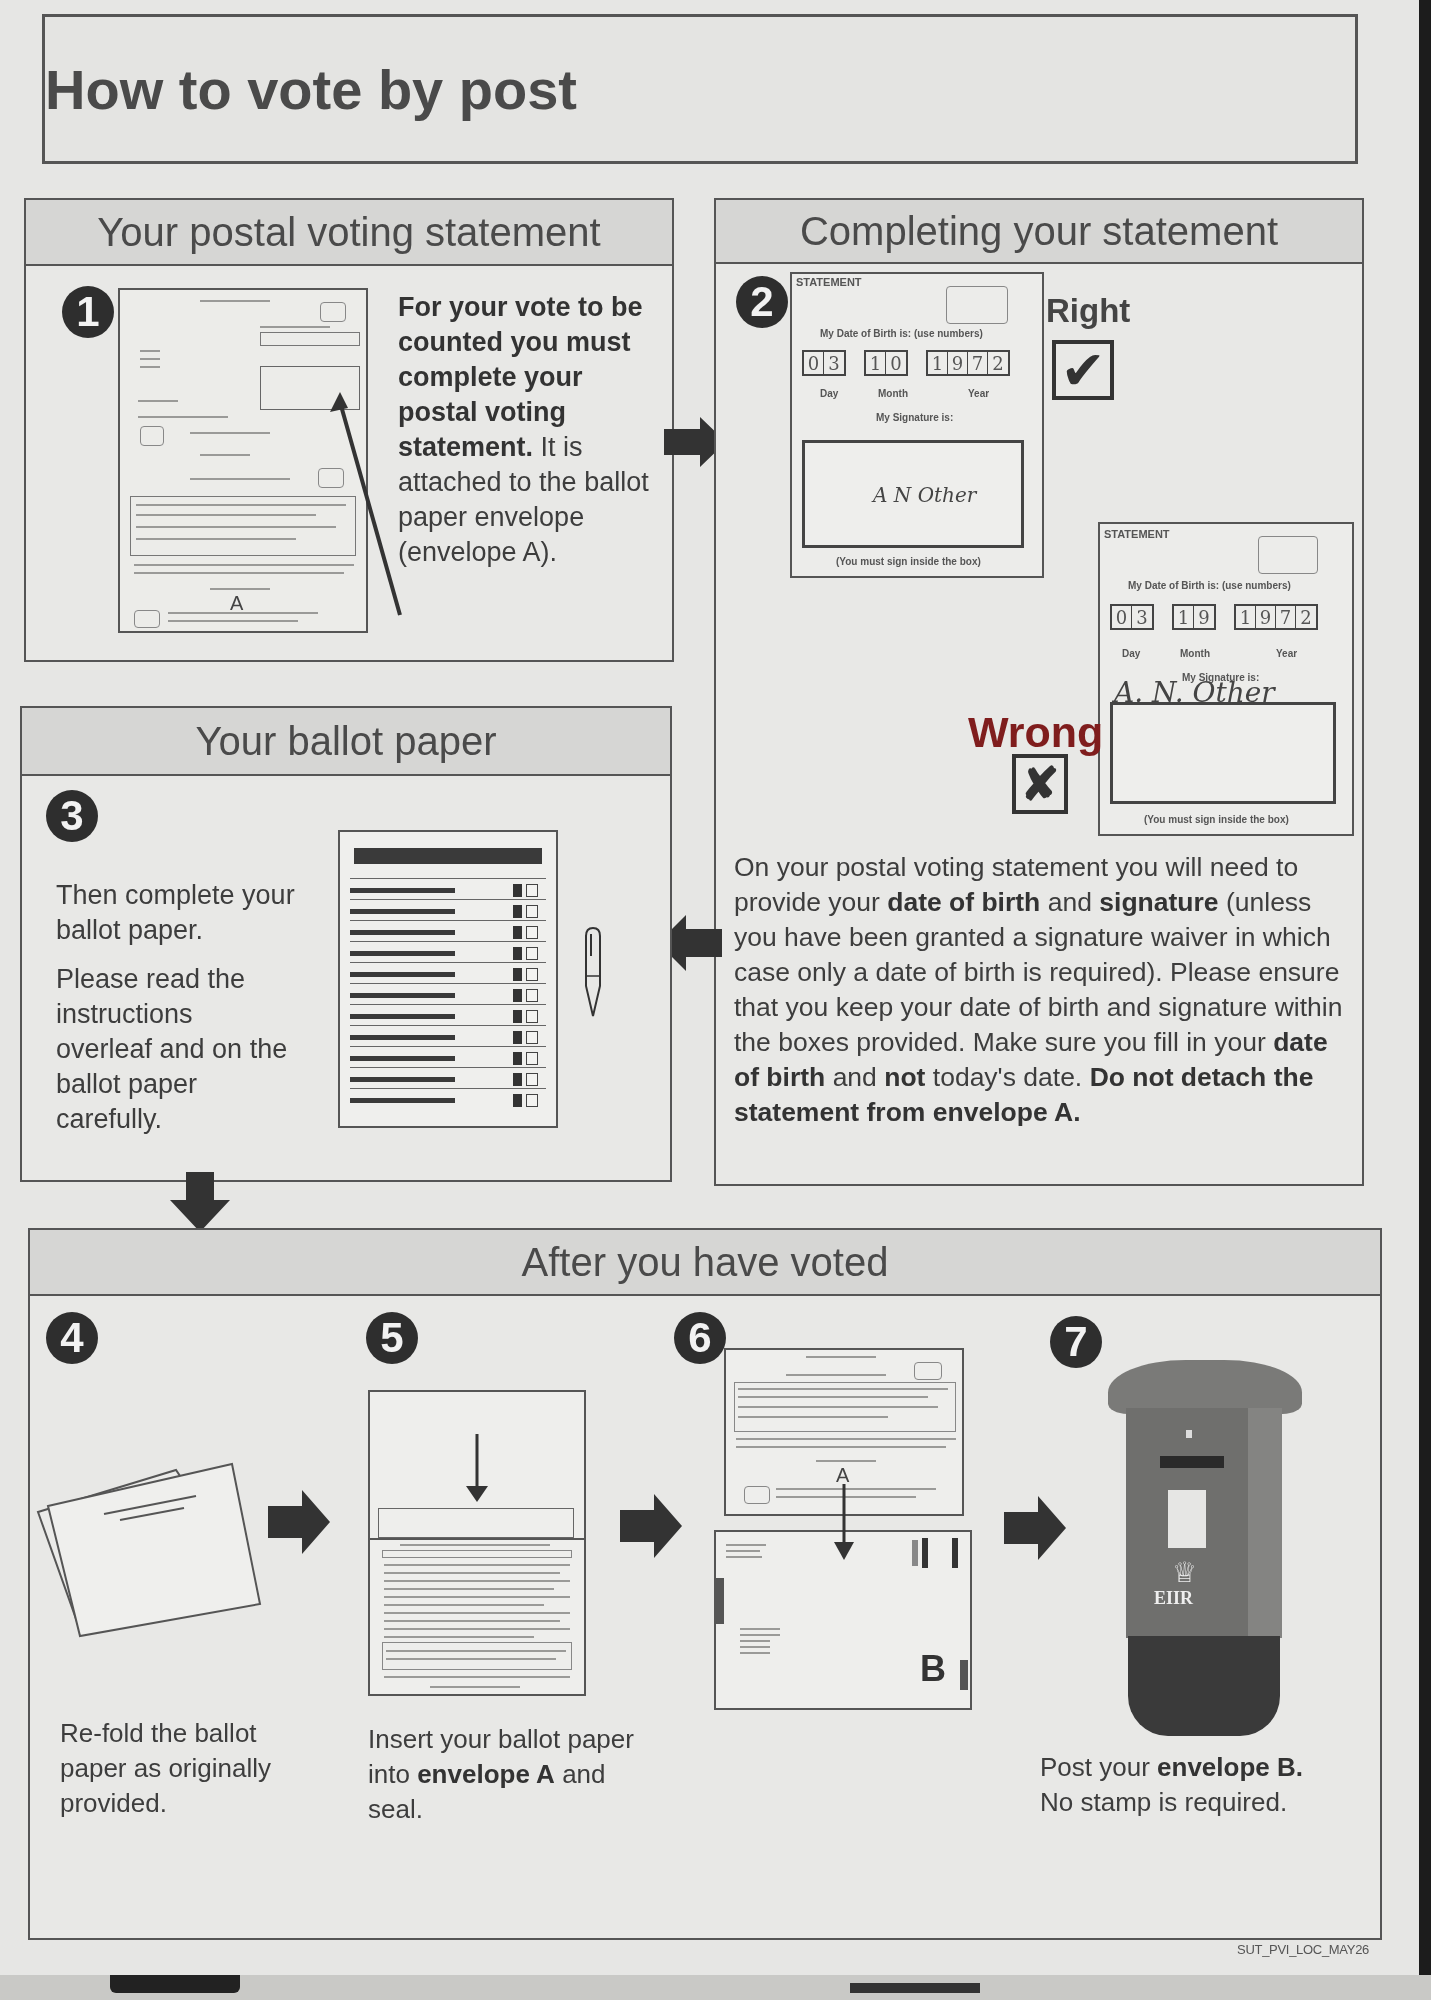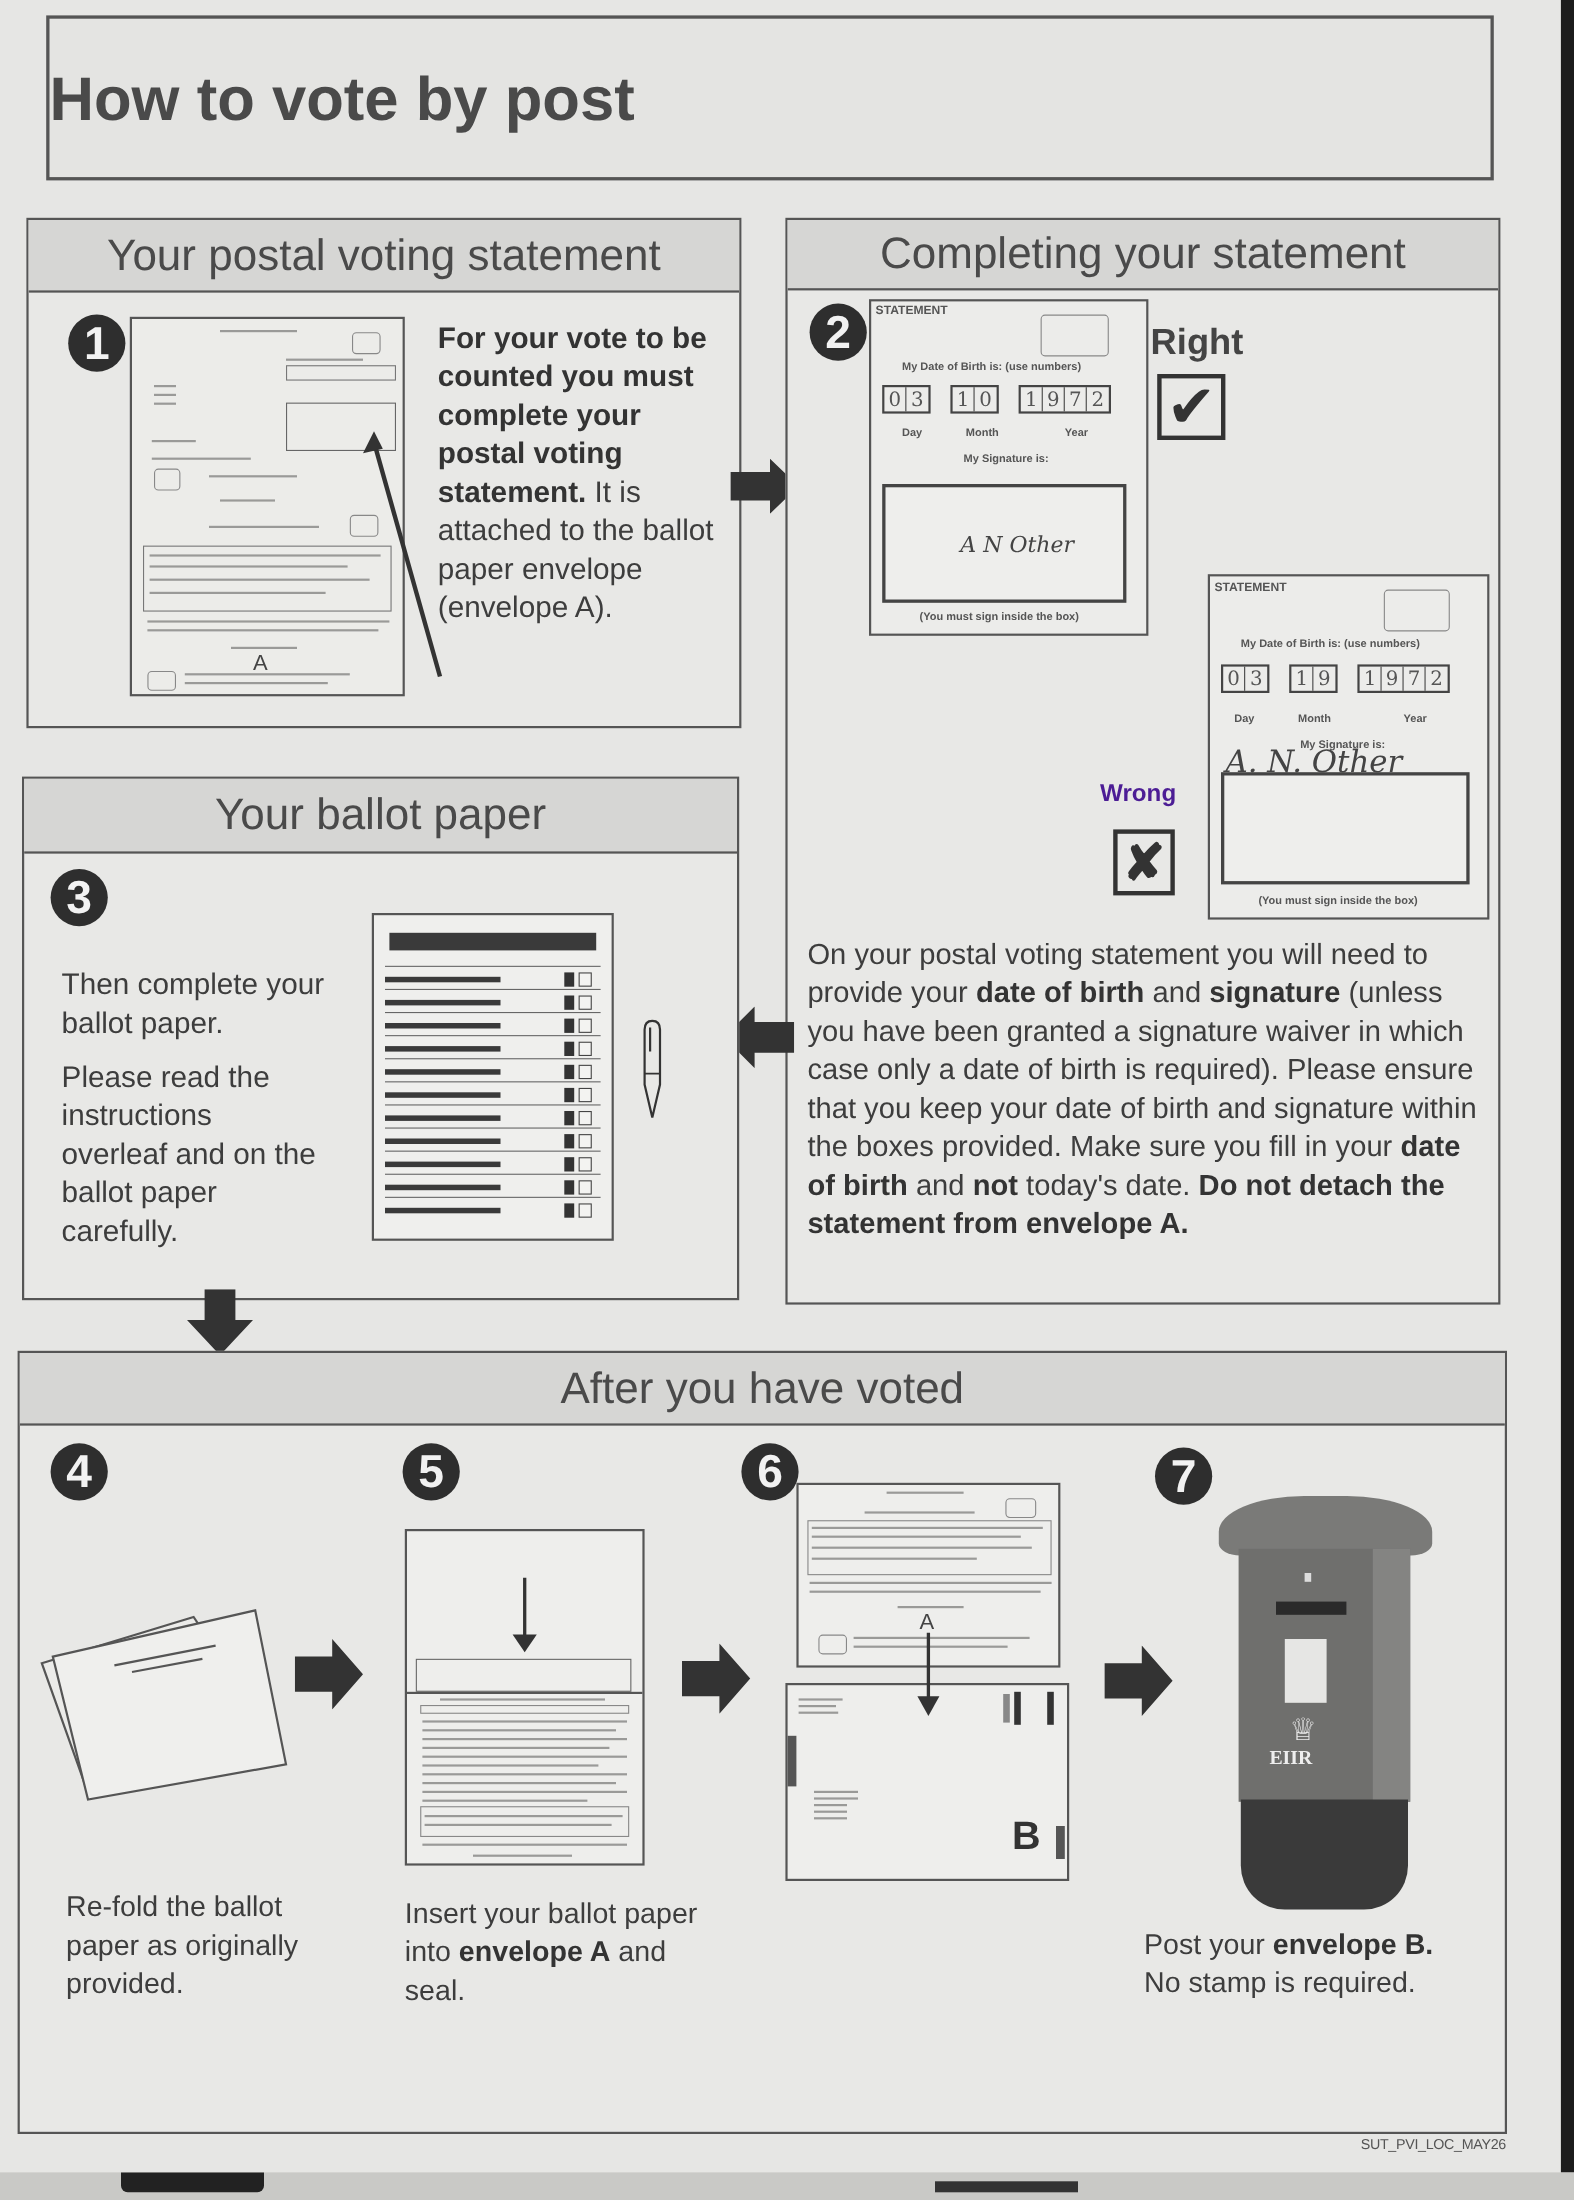--- a/index.html
+++ b/index.html
@@ -153,21 +153,21 @@
         <span>2</span>
       </div>
     <div style="position:absolute;left:22px;top:124px;font-weight:bold;font-size:10px;">Day</div>
     <div style="position:absolute;left:80px;top:124px;font-weight:bold;font-size:10px;">Month</div>
     <div style="position:absolute;left:176px;top:124px;font-weight:bold;font-size:10px;">Year</div>
     <div style="position:absolute;left:82px;top:148px;font-weight:bold;font-size:10px;">My Signature is:</div>
     <div class="sig-box" style="left:10px;top:178px;width:226px;height:102px;"></div>
     <div class="sig" style="left:14px;top:152px;font-size:28px;">A. N. Other</div>
     <div style="position:absolute;left:44px;top:290px;font-weight:bold;font-size:10px;">(You must sign inside the box)</div>
   </div>
-  <div style="position:absolute;left:1000px;top:708px;font-size:22px;font-weight:bold;color:#4c1d95;">Wrong</div>
+  <div style="position:absolute;left:968px;top:708px;font-size:43px;font-weight:bold;color:#7f1d1d;">Wrong</div>
   <div style="position:absolute;left:1012px;top:754px;width:56px;height:60px;border:4px solid #333;display:flex;align-items:center;justify-content:center;font-size:46px;font-weight:bold;color:#333;line-height:1;">✘</div>
 
   <div class="text" style="left:734px;top:850px;width:610px;font-size:26.5px;">
     <span>On your postal voting statement you will need to provide your</span>
     <b>date of birth</b>
     <span>and</span>
     <b>signature</b>
     <span>(unless you have been granted a signature waiver in which case only a date of birth is required). Please ensure that you keep your date of birth and signature within the boxes provided. Make sure you fill in your</span>
     <b>date of birth</b>
     <span>and</span>
@@ -248,21 +248,21 @@
   <svg style="position:absolute;left:582px;top:926px;" width="22" height="92">
     <path d="M4,10 Q4,2 11,2 Q18,2 18,10 L18,60 L11,90 L4,60 Z" fill="none" stroke="#333" stroke-width="2"></path>
     <line x1="4" y1="50" x2="18" y2="50" stroke="#333" stroke-width="1.5"></line>
     <line x1="9" y1="8" x2="9" y2="30" stroke="#333" stroke-width="2"></line>
   </svg>
 
   <svg style="position:absolute;left:168px;top:1172px;" width="64" height="62">
     <polygon points="18,0 46,0 46,28 62,28 32,60 2,28 18,28" fill="#333"></polygon>
   </svg>
 
-  <div class="panel" style="left:16px;top:1228px;width:1354px;height:712px;padding-left:13px;">
+  <div class="panel" style="left:28px;top:1228px;width:1354px;height:712px;padding-left:13px;">
     <div class="panel-head" style="height:66px;">After you have voted</div>
   </div>
 
   <div class="num" style="left:46px;top:1312px;">4</div>
   <div class="num" style="left:366px;top:1312px;">5</div>
   <div class="num" style="left:674px;top:1312px;">6</div>
   <div class="num" style="left:1050px;top:1316px;">7</div>
 
   <svg style="position:absolute;left:36px;top:1460px;" width="230" height="180">
     <polygon points="2,52 140,10 220,130 44,170" fill="#ebebe9" stroke="#555" stroke-width="2"></polygon>

